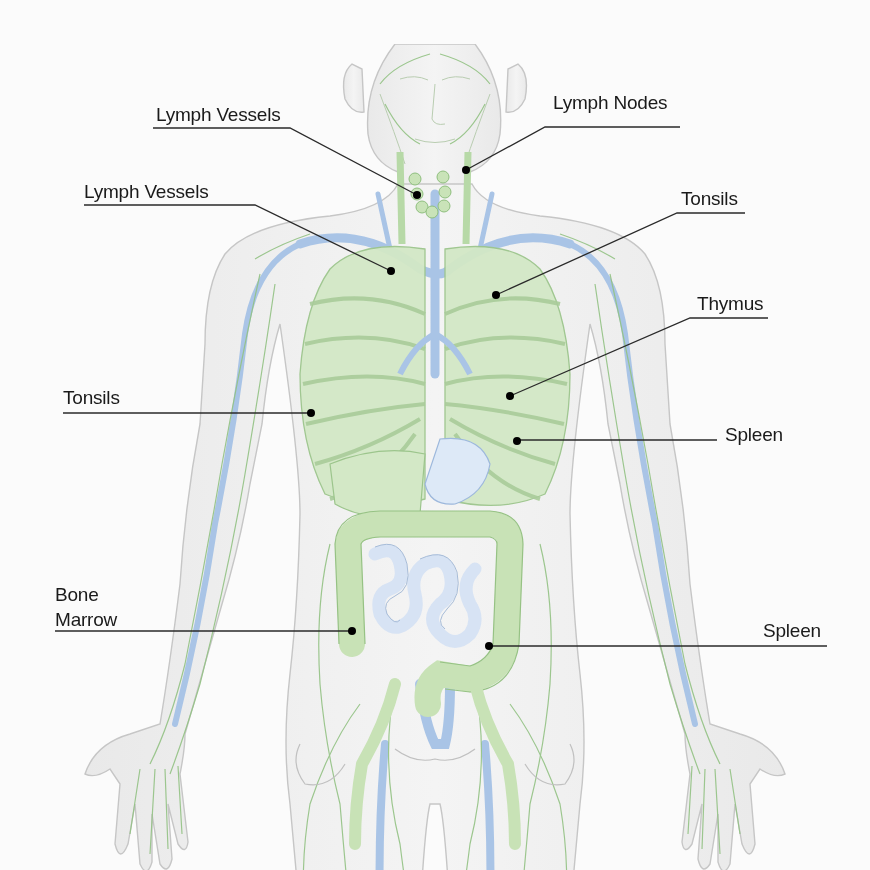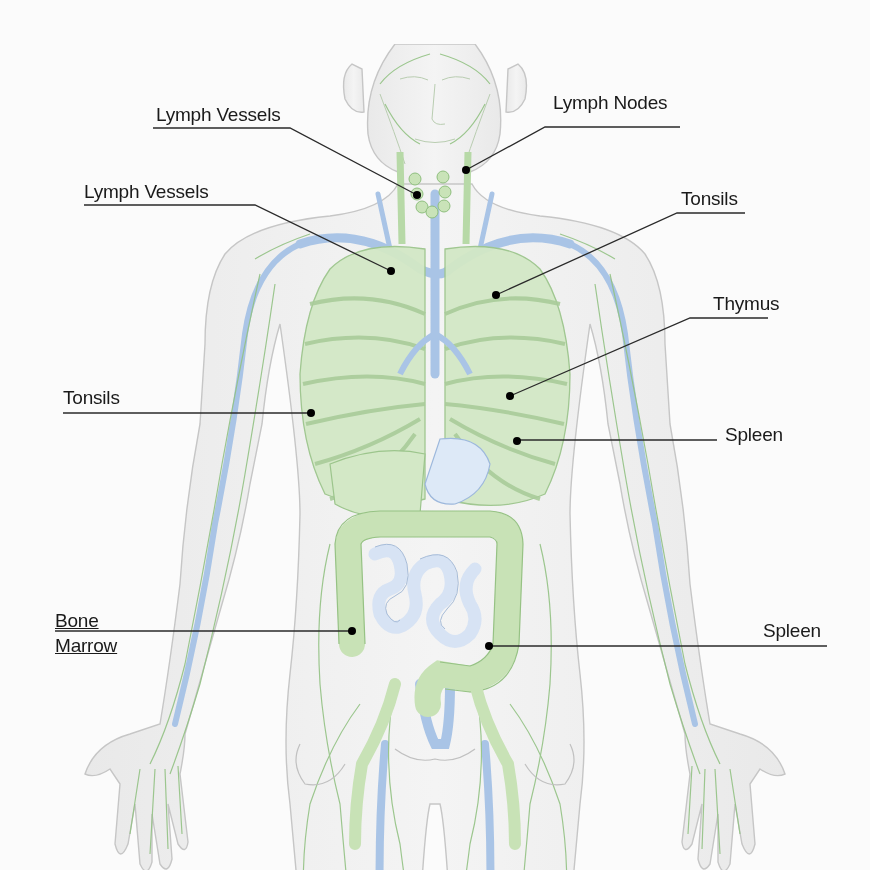--- a/index.html
+++ b/index.html
@@ -146,19 +146,19 @@
       <polyline points="55,587 352,587 352,587" fill="none" stroke="#2a2a2a" stroke-width="1.3"></polyline>
       <circle cx="352" cy="587" r="4" fill="#000"></circle>
       <polyline points="827,602 489,602 489,602" fill="none" stroke="#2a2a2a" stroke-width="1.3"></polyline>
       <circle cx="489" cy="602" r="4" fill="#000"></circle>
     </svg>
 
   <div class="label" style="left:156px;top:60px;">Lymph Vessels</div>
   <div class="label" style="left:553px;top:48px;">Lymph Nodes</div>
   <div class="label" style="left:84px;top:137px;">Lymph Vessels</div>
   <div class="label" style="left:681px;top:144px;">Tonsils</div>
-  <div class="label" style="left:713px;top:249px;">Thymus</div>
+  <div class="label" style="left:697px;top:249px;">Thymus</div>
   <div class="label" style="left:63px;top:343px;">Tonsils</div>
   <div class="label" style="left:725px;top:380px;">Spleen</div>
-  <div class="label multi" style="left:55px;top:564px;text-decoration:underline;">Bone
+  <div class="label multi" style="left:55px;top:538px;">Bone
 Marrow</div>
   <div class="label" style="left:763px;top:576px;">Spleen</div>
 </div>
 
 </body></html>

